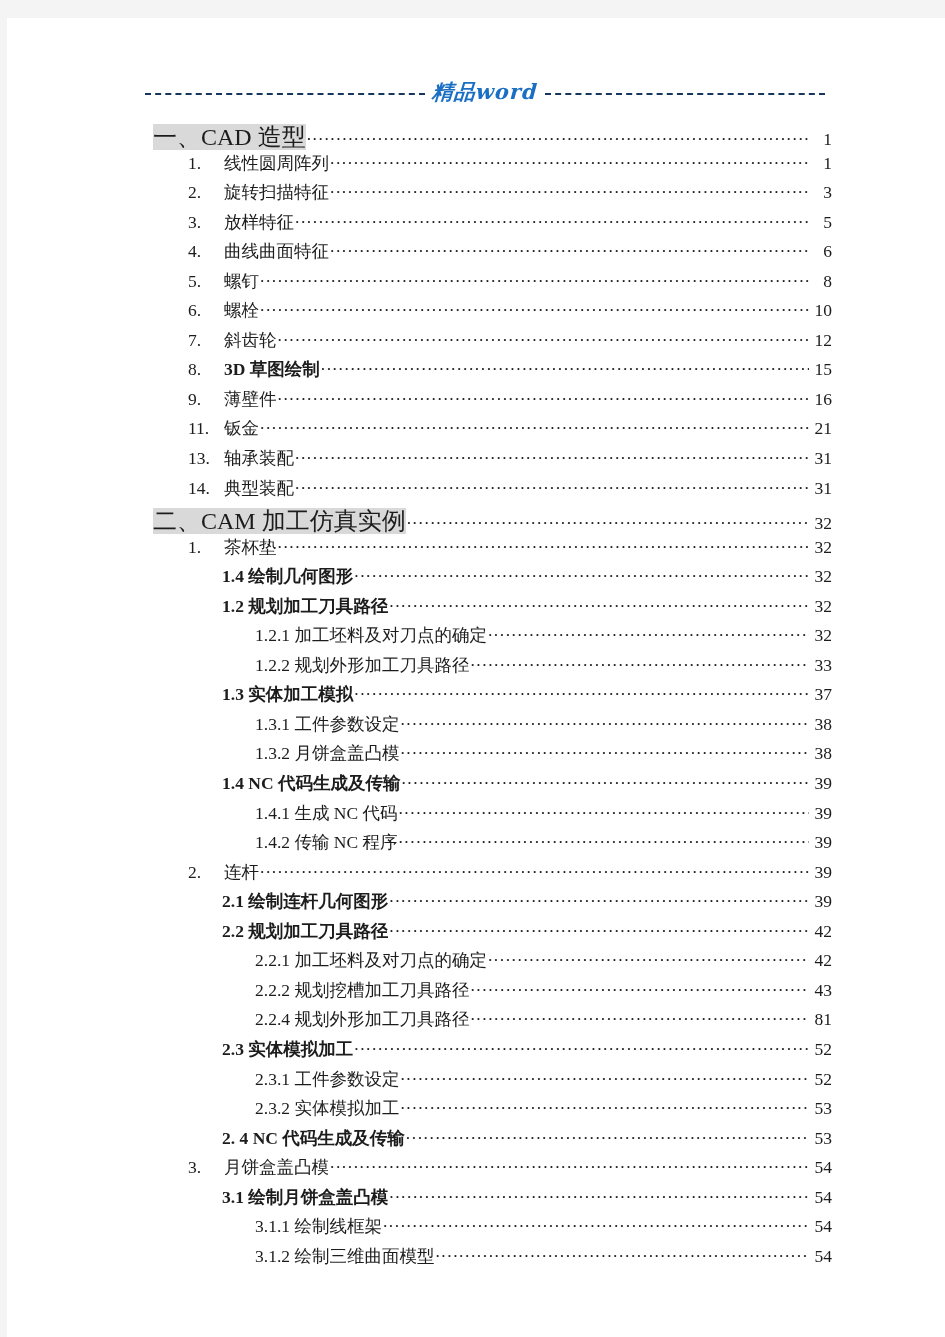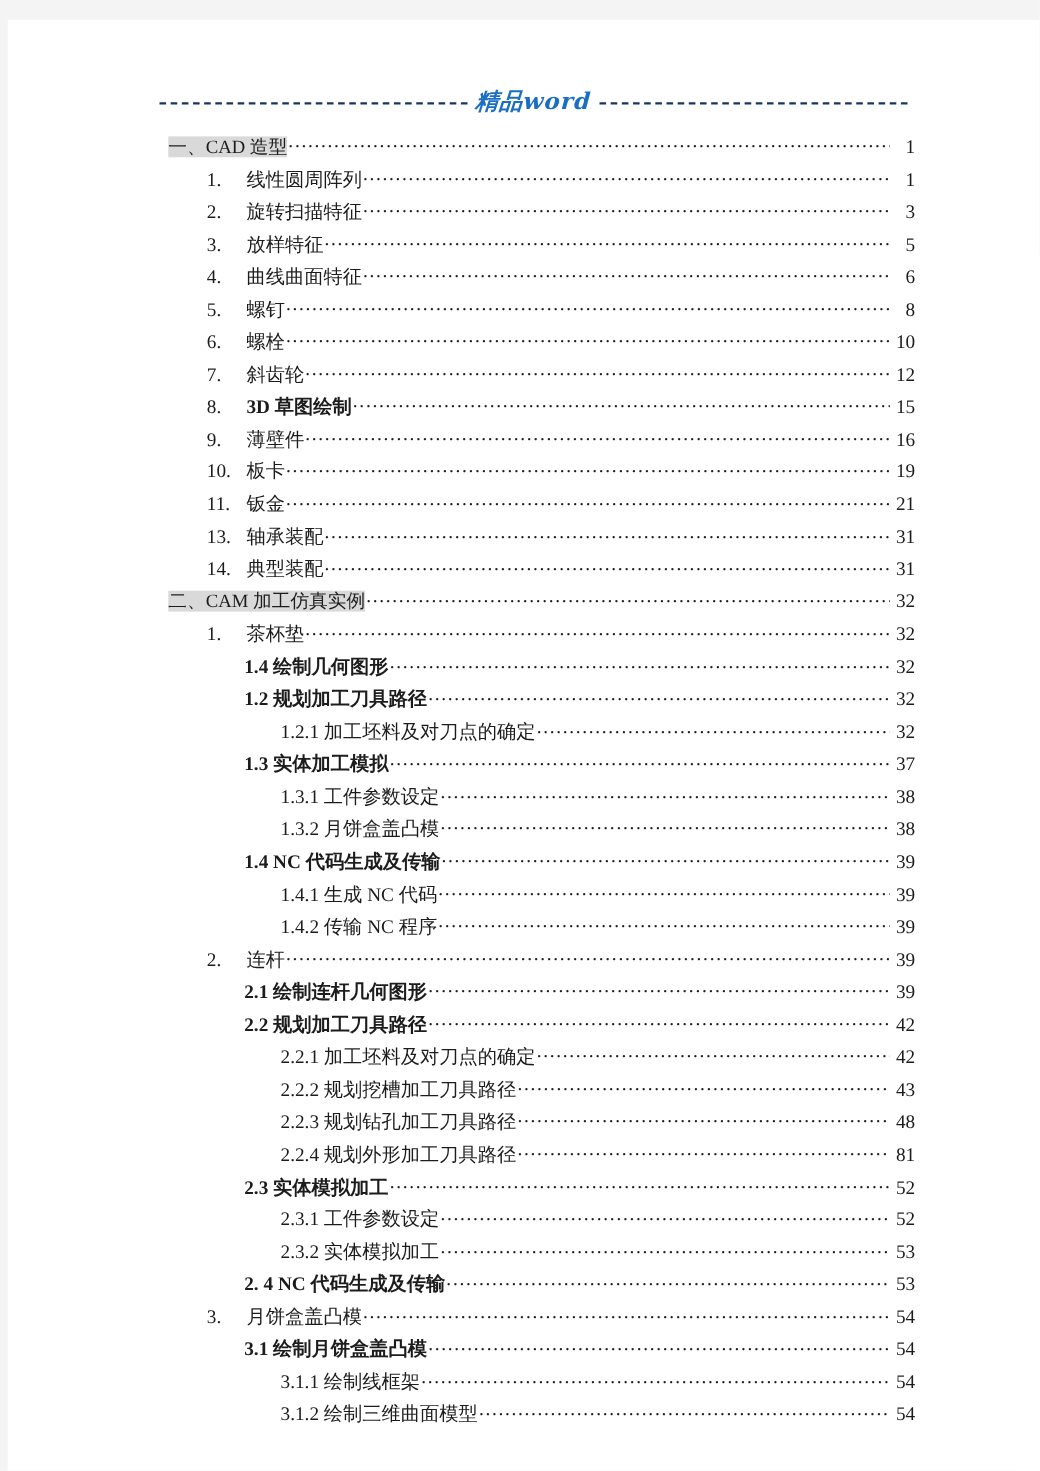--- a/index.html
+++ b/index.html
@@ -97,21 +97,21 @@
   }
   .toc-page {
     flex: 0 0 auto;
     text-align: right;
     font-size: 17.5px;
     color: #1c1c1c;
   }
 
   
   .lvl-h  { padding-left: 146px; padding-right: 113px; }
-  .lvl-h .toc-label { font-size: 17px; }
+  .lvl-h .toc-label { font-size: 24px; }
 
   .lvl-1  { padding-left: 181px; padding-right: 113px; }
   .lvl-1 .toc-num { width: 36px; }
 
   .lvl-2  { padding-left: 215px; padding-right: 113px; }
   .lvl-3  { padding-left: 248px; padding-right: 113px; }
 
   .bold { font-weight: bold; }
   .toc-page { min-width: 22px; }
 </style>
@@ -180,26 +180,20 @@
         <span class="leader"></span>
         <span class="toc-page">15</span>
       </div>
       <div class="toc-row lvl-1">
         <span class="toc-num">9.</span>
         <span class="toc-label">薄壁件</span>
         <span class="leader"></span>
         <span class="toc-page">16</span>
       </div>
       <div class="toc-row lvl-1">
-        <span class="toc-num">10.</span>
-        <span class="toc-label">板卡</span>
-        <span class="leader"></span>
-        <span class="toc-page">19</span>
-      </div>
-      <div class="toc-row lvl-1">
         <span class="toc-num">11.</span>
         <span class="toc-label">钣金</span>
         <span class="leader"></span>
         <span class="toc-page">21</span>
       </div>
       <div class="toc-row lvl-1">
         <span class="toc-num">13.</span>
         <span class="toc-label">轴承装配</span>
         <span class="leader"></span>
         <span class="toc-page">31</span>
@@ -229,20 +223,25 @@
       <div class="toc-row lvl-2">
         <span class="toc-label bold">1.2 规划加工刀具路径</span>
         <span class="leader"></span>
         <span class="toc-page">32</span>
       </div>
       <div class="toc-row lvl-3">
         <span class="toc-label">1.2.1 加工坯料及对刀点的确定</span>
         <span class="leader"></span>
         <span class="toc-page">32</span>
       </div>
+      <div class="toc-row lvl-3">
+        <span class="toc-label">1.2.2 规划外形加工刀具路径</span>
+        <span class="leader"></span>
+        <span class="toc-page">33</span>
+      </div>
       <div class="toc-row lvl-2">
         <span class="toc-label bold">1.3 实体加工模拟</span>
         <span class="leader"></span>
         <span class="toc-page">37</span>
       </div>
       <div class="toc-row lvl-3">
         <span class="toc-label">1.3.1 工件参数设定</span>
         <span class="leader"></span>
         <span class="toc-page">38</span>
       </div>
@@ -286,25 +285,20 @@
         <span class="toc-label">2.2.1 加工坯料及对刀点的确定</span>
         <span class="leader"></span>
         <span class="toc-page">42</span>
       </div>
       <div class="toc-row lvl-3">
         <span class="toc-label">2.2.2 规划挖槽加工刀具路径</span>
         <span class="leader"></span>
         <span class="toc-page">43</span>
       </div>
       <div class="toc-row lvl-3">
-        <span class="toc-label">2.2.3 规划钻孔加工刀具路径</span>
-        <span class="leader"></span>
-        <span class="toc-page">48</span>
-      </div>
-      <div class="toc-row lvl-3">
         <span class="toc-label">2.2.4 规划外形加工刀具路径</span>
         <span class="leader"></span>
         <span class="toc-page">81</span>
       </div>
       <div class="toc-row lvl-2">
         <span class="toc-label bold">2.3 实体模拟加工</span>
         <span class="leader"></span>
         <span class="toc-page">52</span>
       </div>
       <div class="toc-row lvl-3">

